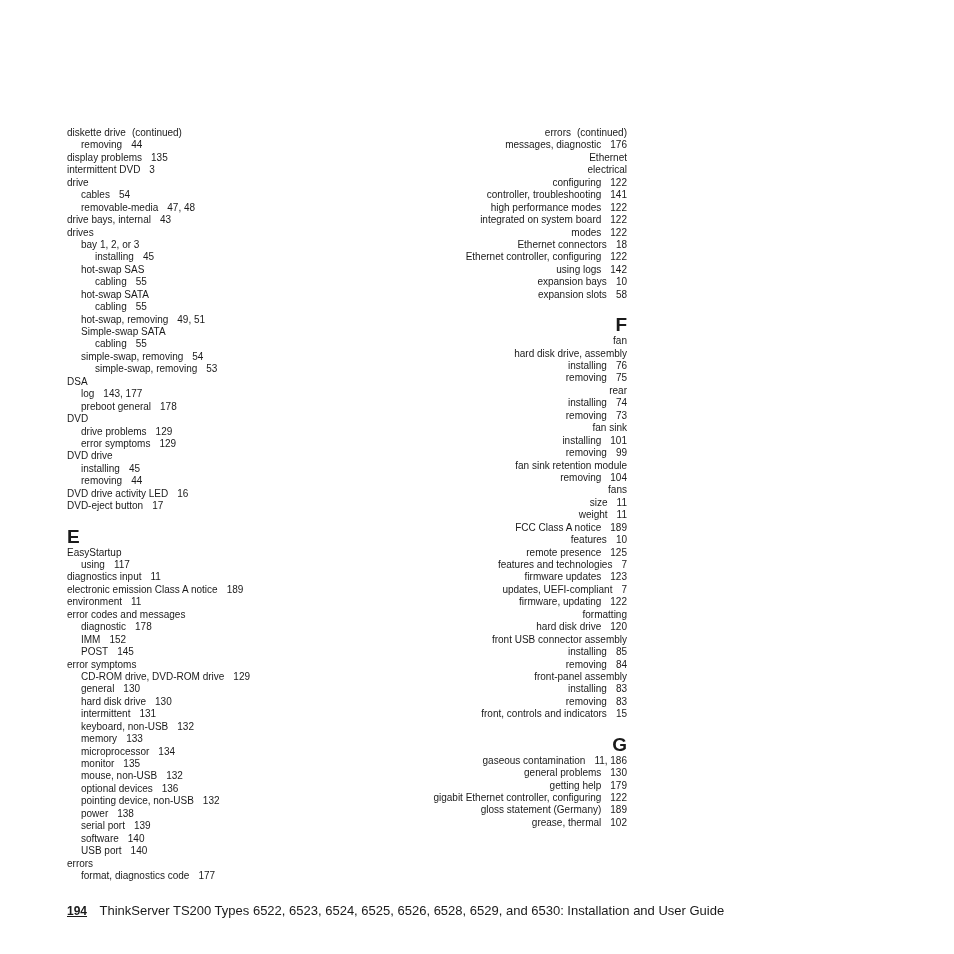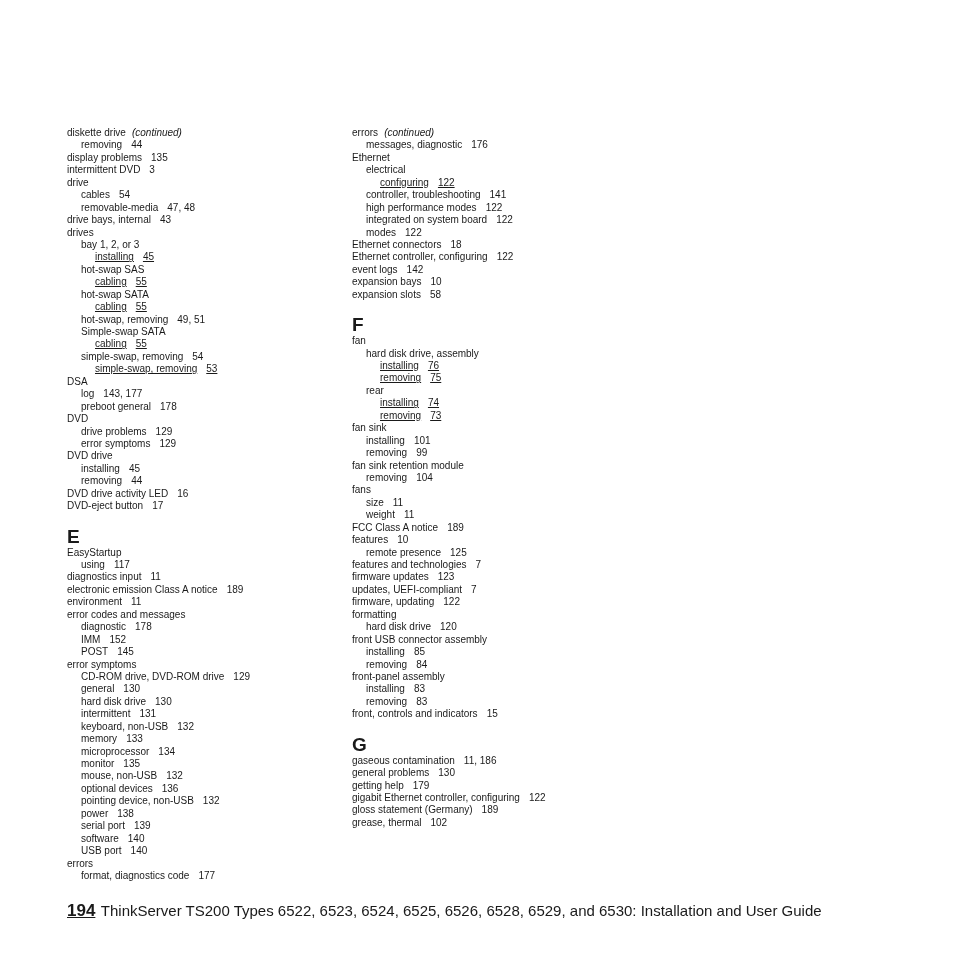--- a/index.html
+++ b/index.html
@@ -1,30 +1,30 @@
 <!DOCTYPE html>
 <html><head>
   <meta charset="utf-8">
   <style>
     html, body { margin: 0; padding: 0; background: #ffffff; }
     body { width: 954px; height: 954px; position: relative; overflow: hidden;
       font-family: "Liberation Sans", sans-serif; color: #1a1a1a; }
     .col { position: absolute; top: 127px; width: 290px; }
     .col-left { left: 67px; }
-    .col-right { left: 352px; }
+    .col-right { left: 337px; text-align: right; }
     .entry { font-size: 10px; line-height: 12.45px; height: 12.45px; white-space: nowrap; }
     .l1 { padding-left: 0; }
     .l2 { padding-left: 14px; }
-    .l3 { padding-left: 28px; text-decoration: underline; }
+    .l3 { padding-left: 28px; }
     .pg { margin-left: 9px; }
-    .cont { font-style: italic; margin-left: 6px; }
+    .cont { margin-left: 6px; }
     .letter { font-size: 19px; font-weight: bold; line-height: 20px; margin-top: 14px; margin-bottom: 0px; height: 20px; }
     .footer { position: absolute; top: 901px; left: 67px; white-space: nowrap; }
-    .footer .pnum { font-size: 17px; font-weight: bold; text-decoration: underline; }
-    .footer .ftitle { font-size: 15px; margin-left: 1px; }
+    .footer .pnum { font-size: 12px; font-weight: bold; text-decoration: underline; }
+    .footer .ftitle { font-size: 13px; margin-left: 8px; }
   </style>
 </head>
 <body>
 
 <div class="col col-left" id="col-left">
     <div class="entry l1"><span>diskette drive</span><span class="cont">(continued)</span></div>
     <div class="entry l2"><span>removing</span><span class="pg">44</span></div>
     <div class="entry l1"><span>display problems</span><span class="pg">135</span></div>
     <div class="entry l1"><span>intermittent DVD</span><span class="pg">3</span></div>
     <div class="entry l1"><span>drive</span></div>
@@ -88,21 +88,21 @@
     <div class="entry l2"><span>messages, diagnostic</span><span class="pg">176</span></div>
     <div class="entry l1"><span>Ethernet</span></div>
     <div class="entry l2"><span>electrical</span></div>
     <div class="entry l3"><span>configuring</span><span class="pg">122</span></div>
     <div class="entry l2"><span>controller, troubleshooting</span><span class="pg">141</span></div>
     <div class="entry l2"><span>high performance modes</span><span class="pg">122</span></div>
     <div class="entry l2"><span>integrated on system board</span><span class="pg">122</span></div>
     <div class="entry l2"><span>modes</span><span class="pg">122</span></div>
     <div class="entry l1"><span>Ethernet connectors</span><span class="pg">18</span></div>
     <div class="entry l1"><span>Ethernet controller, configuring</span><span class="pg">122</span></div>
-    <div class="entry l1"><span>event logs</span><span class="pg">142</span></div>
+    <div class="entry l1"><span>using logs</span><span class="pg">142</span></div>
     <div class="entry l1"><span>expansion bays</span><span class="pg">10</span></div>
     <div class="entry l1"><span>expansion slots</span><span class="pg">58</span></div>
     <div class="letter">F</div>
     <div class="entry l1"><span>fan</span></div>
     <div class="entry l2"><span>hard disk drive, assembly</span></div>
     <div class="entry l3"><span>installing</span><span class="pg">76</span></div>
     <div class="entry l3"><span>removing</span><span class="pg">75</span></div>
     <div class="entry l2"><span>rear</span></div>
     <div class="entry l3"><span>installing</span><span class="pg">74</span></div>
     <div class="entry l3"><span>removing</span><span class="pg">73</span></div>

